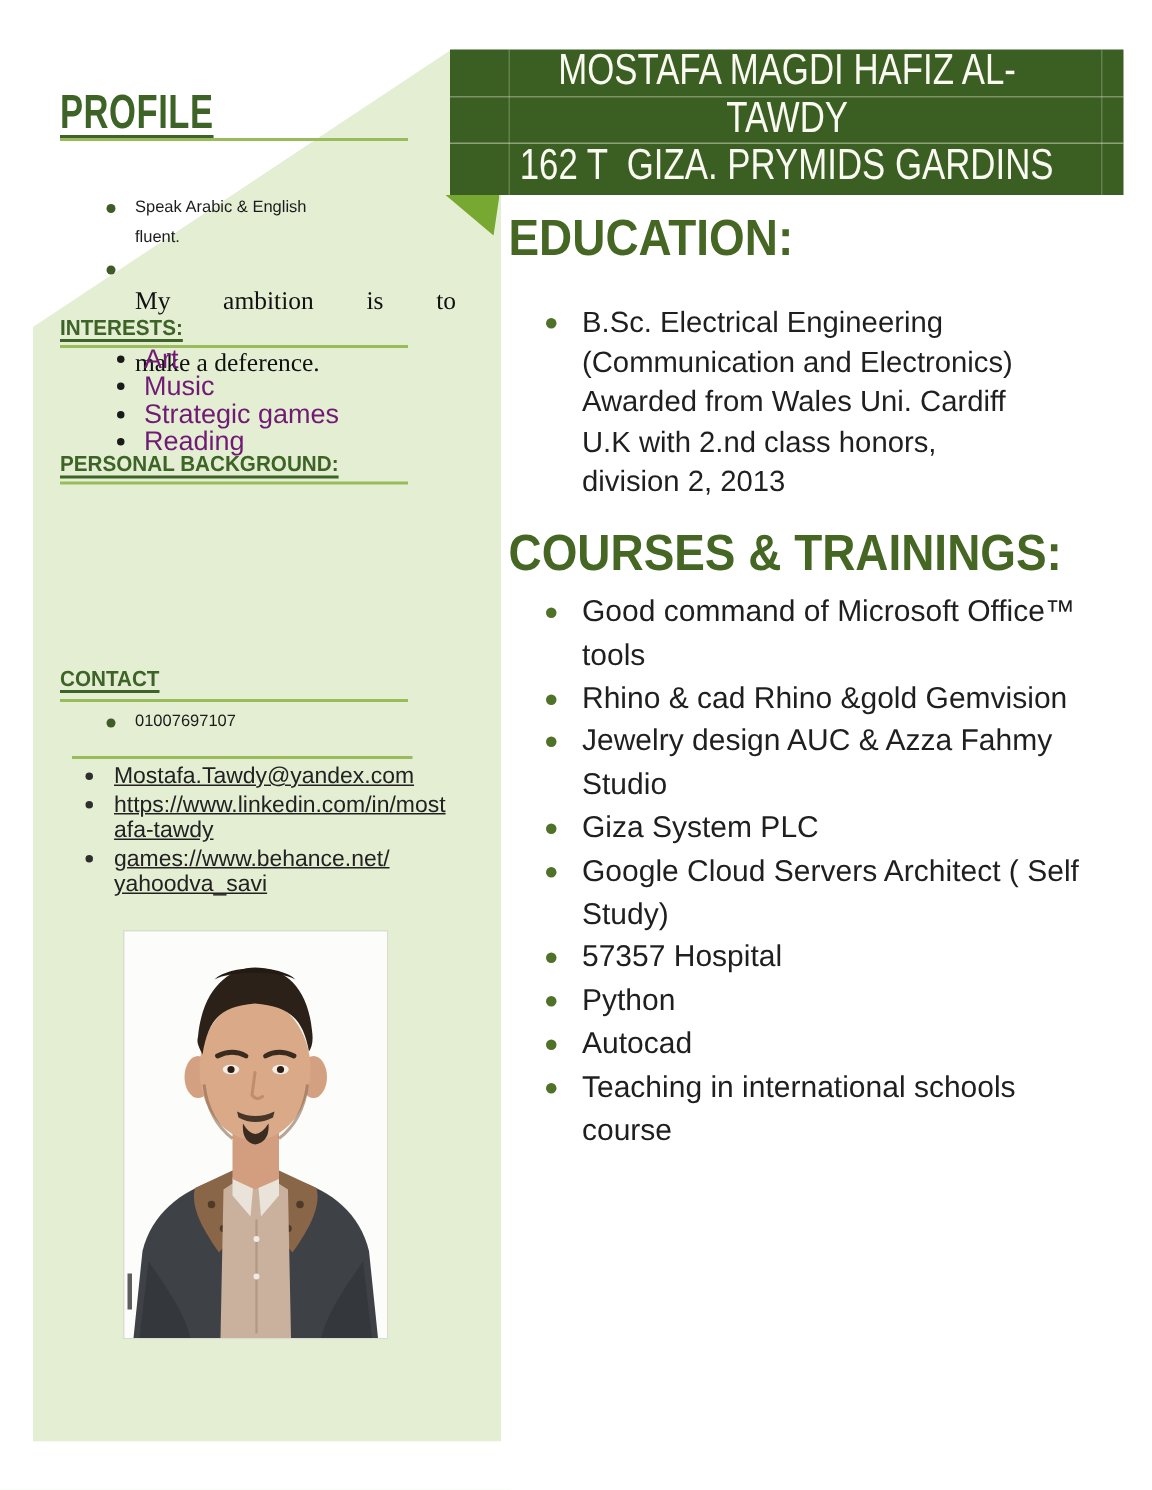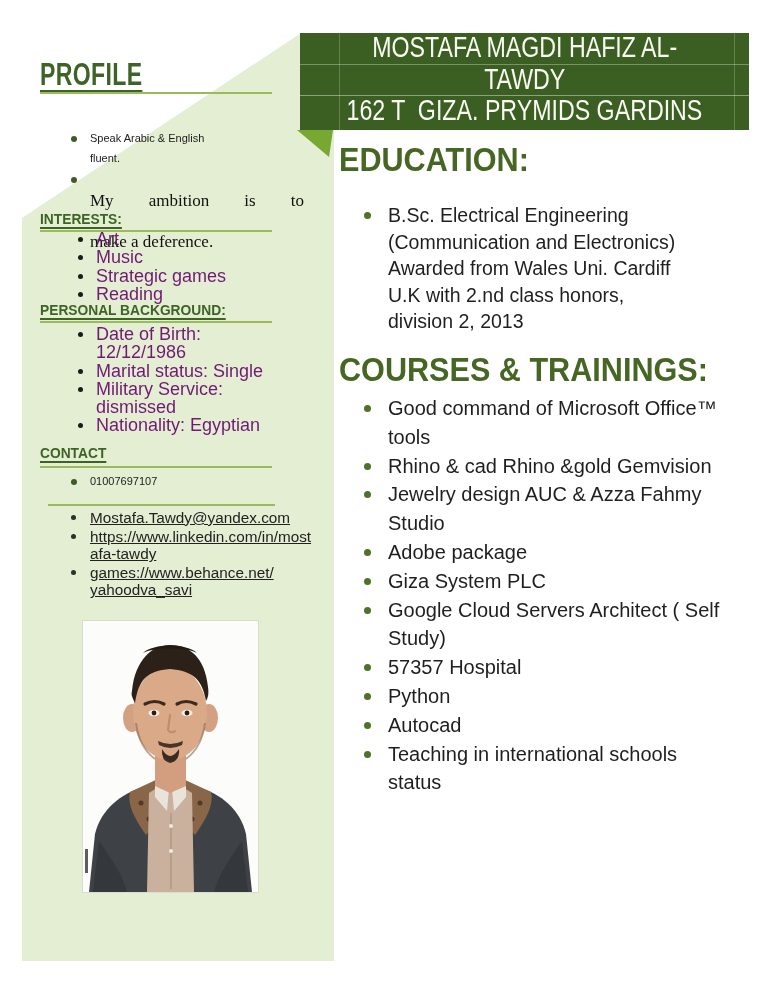--- a/index.html
+++ b/index.html
@@ -37,21 +37,21 @@
     border-radius:50%;background:#3F5B26;}
   .item2{font-family:"Liberation Serif",serif;font-size:17px;line-height:20.5px;color:#111;}
   .jline{display:block;text-align:justify;text-align-last:justify;}
   .side-list{position:absolute;left:75px;margin:0;padding:0;list-style:none;
     font-size:18px;line-height:18.3px;color:#701a75;}
   .side-list li{position:relative;padding-left:21px;white-space:pre-line;}
   .side-list li::before{content:"";position:absolute;left:3px;top:7px;width:5px;height:5px;
     border-radius:50%;background:#1a1a1a;}
 
   
-  .contact-links{position:absolute;left:58px;top:509px;margin:0;padding:0;list-style:none;
+  .contact-links{position:absolute;left:44px;top:509px;margin:0;padding:0;list-style:none;
     font-size:15.3px;line-height:17.6px;color:#222;}
   .contact-links li{position:relative;padding-left:32px;margin-bottom:1px;white-space:pre-line;}
   .contact-links li::before{content:"";position:absolute;left:13px;top:6px;width:5px;height:5px;
     border-radius:50%;background:#2e2e2e;}
   .link-text{text-decoration:underline;}
 
   
   .photo{position:absolute;left:82px;top:620px;width:177px;height:273px;background:#FCFCFA;
     border:1px solid #d9decb;box-sizing:border-box;overflow:hidden;}
 
@@ -100,29 +100,20 @@
   <ul class="side-list" style="top:230px">
 
   <li>Art</li>
       <li>Music</li>
       <li>Strategic games</li>
       <li>Reading</li>
     </ul>
 
   <div class="side-title small-title" style="top:303px">PERSONAL BACKGROUND:</div>
   <div class="rule" style="left:40px;top:321px;width:232px"></div>
-  <ul class="side-list" style="top:325px">
-
-  <li>Date of Birth:
-12/12/1986</li>
-      <li>Marital status: Single</li>
-      <li>Military Service:
-dismissed</li>
-      <li>Nationality: Egyptian</li>
-    </ul>
 
   <div class="side-title small-title" style="top:446px">CONTACT</div>
   <div class="rule" style="left:40px;top:466px;width:232px"></div>
   <div class="side-item" style="top:472px;width:220px">01007697107</div>
   <div class="rule" style="left:48px;top:504px;width:227px"></div>
   <ul class="contact-links">
 
   <li><span class="link-text">Mostafa.Tawdy@yandex.com</span></li>
       <li><span class="link-text">https://www.linkedin.com/in/most
 afa-tawdy</span></li>
@@ -192,24 +183,23 @@
     </ul>
 
   <div class="main-title" style="top:352px">COURSES &amp; TRAININGS:</div>
   <ul class="main-list courses-list">
 
   <li>Good command of Microsoft Office™
 tools</li>
       <li>Rhino &amp; cad Rhino &amp;gold Gemvision</li>
       <li>Jewelry design AUC &amp; Azza Fahmy
 Studio</li>
-      <li>Adobe package</li>
       <li>Giza System PLC</li>
       <li>Google Cloud Servers Architect ( Self
 Study)</li>
       <li>57357 Hospital</li>
       <li>Python</li>
       <li>Autocad</li>
       <li>Teaching in international schools
-status</li>
+course</li>
     </ul>
 
 </div>
 
 </body></html>

